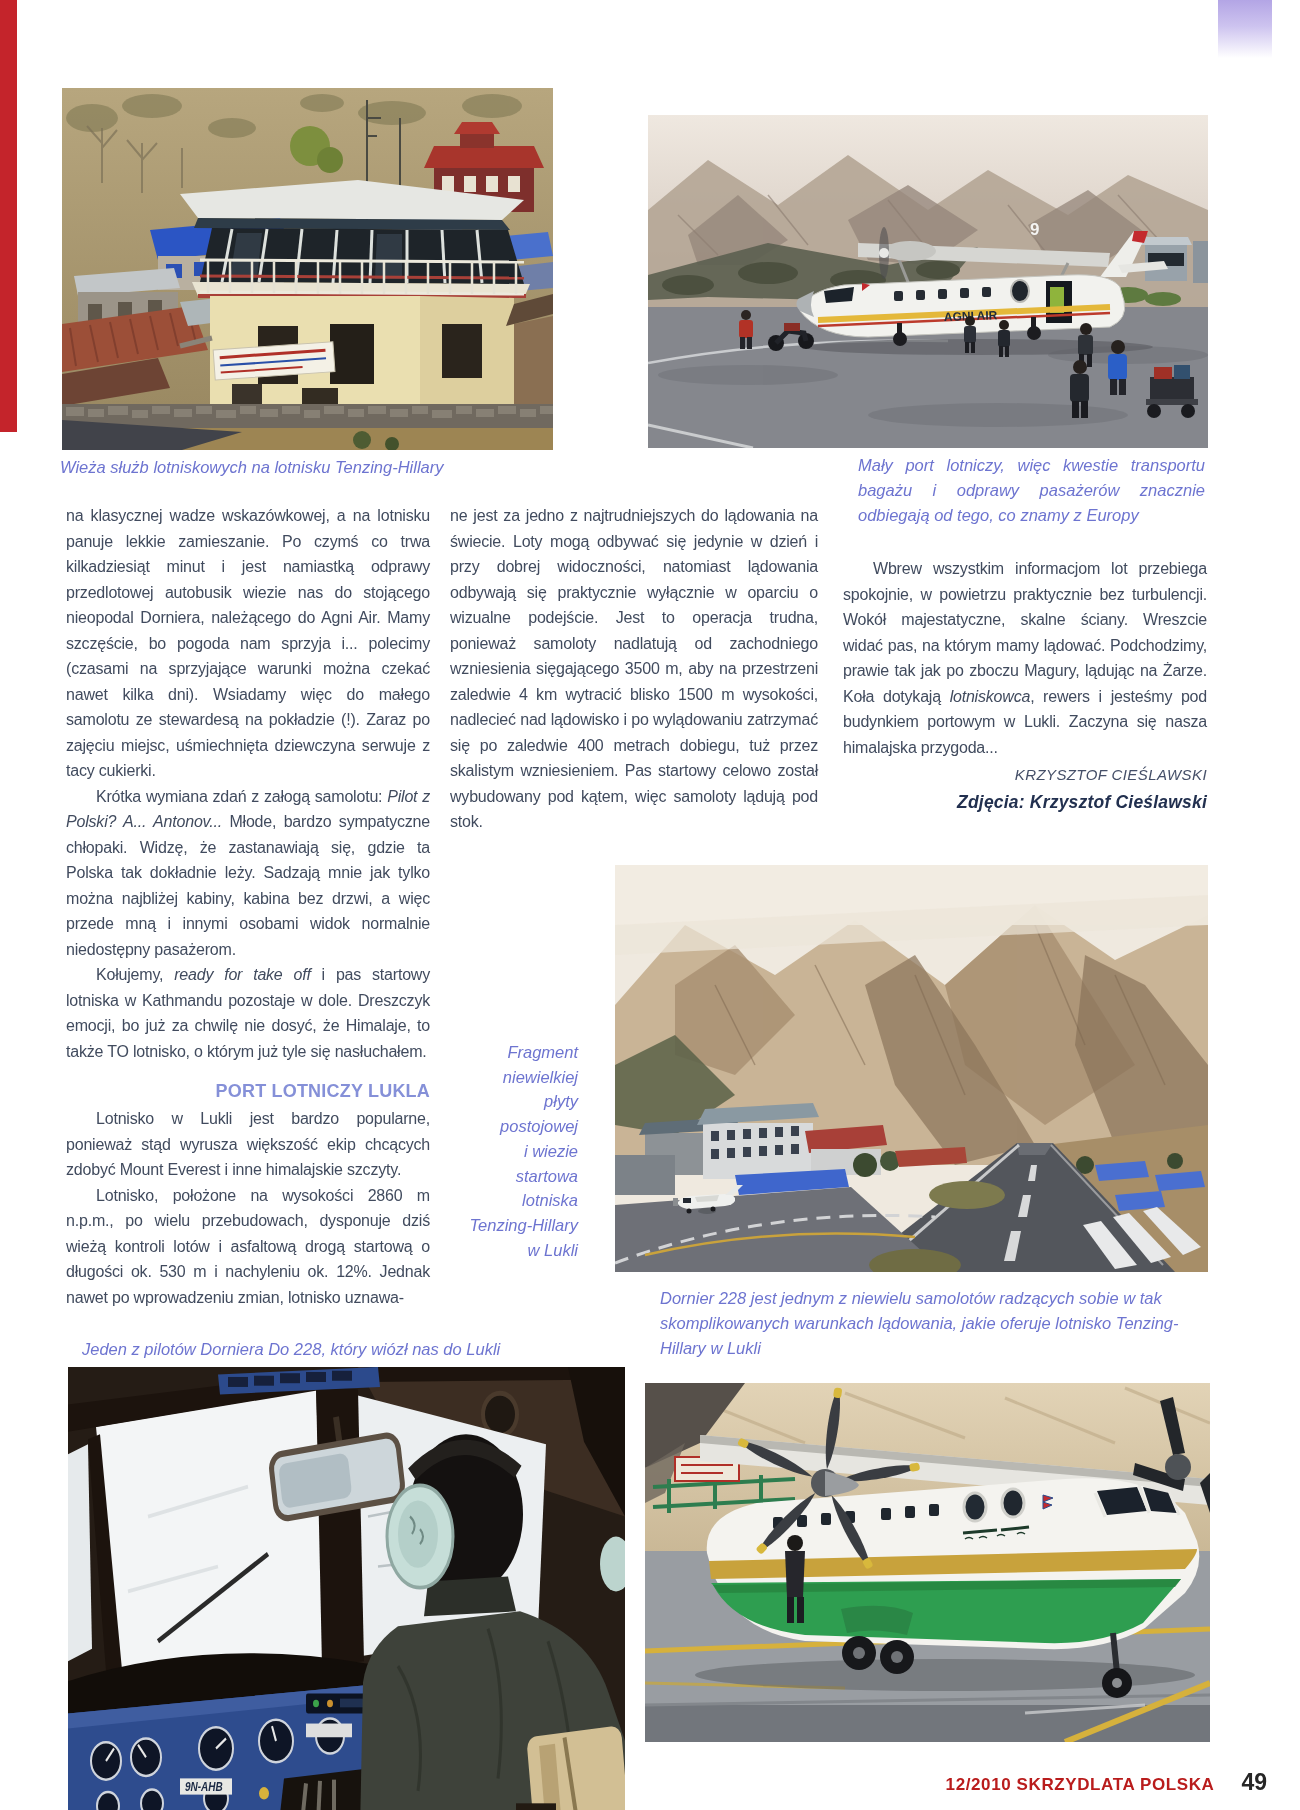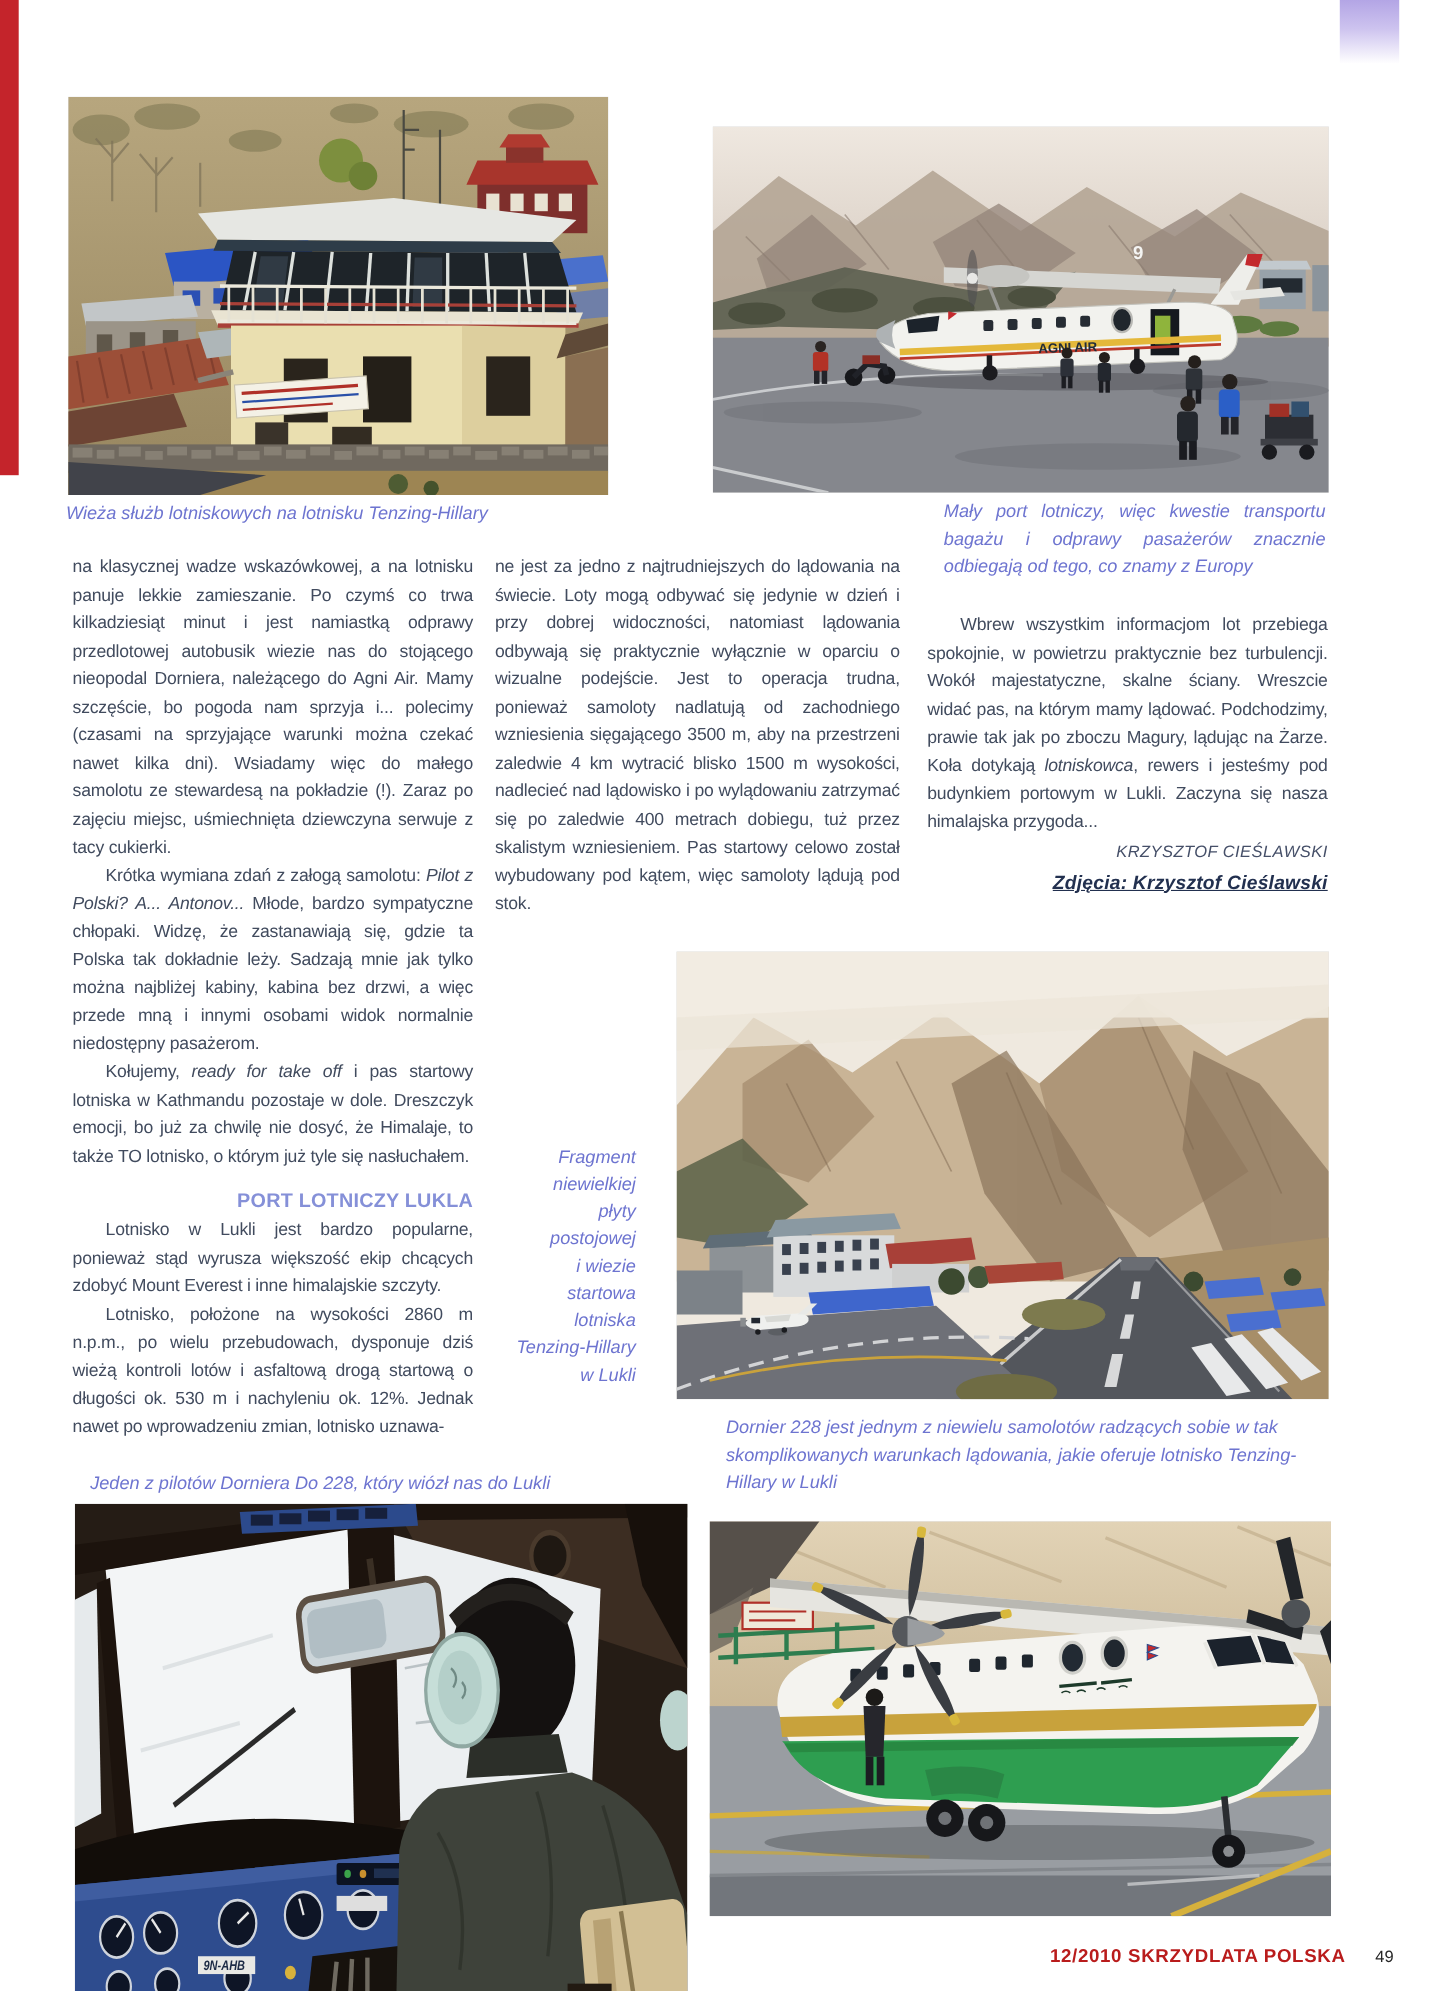--- a/index.html
+++ b/index.html
@@ -29,24 +29,24 @@
   .col2 { left:450px; top:503px; width:368px; }
   .col3 { left:843px; top:556px; width:364px; }
   .col p { margin:0; }
   .col p.ind { text-indent:30px; }
   .col .i { font-style:italic; }
   h3.heading { margin:15px 0 2px 0; font-size:18px; line-height:25px; color:#8590d8;
                font-weight:bold; letter-spacing:0.2px; text-align:right; }
   .byline1 { margin-top:2px; text-align:right; font-style:italic; font-size:15px;
              color:#454f68; letter-spacing:0.4px; }
   .byline2 { margin-top:2px; text-align:right; font-style:italic; font-weight:bold;
-             font-size:17.5px; color:#22304f; letter-spacing:0.2px;text-decoration:underline; }
+             font-size:17.5px; color:#22304f; letter-spacing:0.2px; }
   .footer { position:absolute; top:1769px; right:33px; display:flex; align-items:baseline; gap:27px; }
   .footer .issue { font-weight:bold; font-size:17px; color:#b91c1c; letter-spacing:0.6px; }
-  .footer .pageno { font-weight:normal; font-size:15px; color:#262626; }
+  .footer .pageno { font-weight:bold; font-size:23px; color:#262626; }
 </style>
 </head>
 <body>
 
 <div class="page">
 
   <div class="edge-bar"></div>
   <div class="corner-tab"></div>
 
   <figure class="photo ph-tower">

